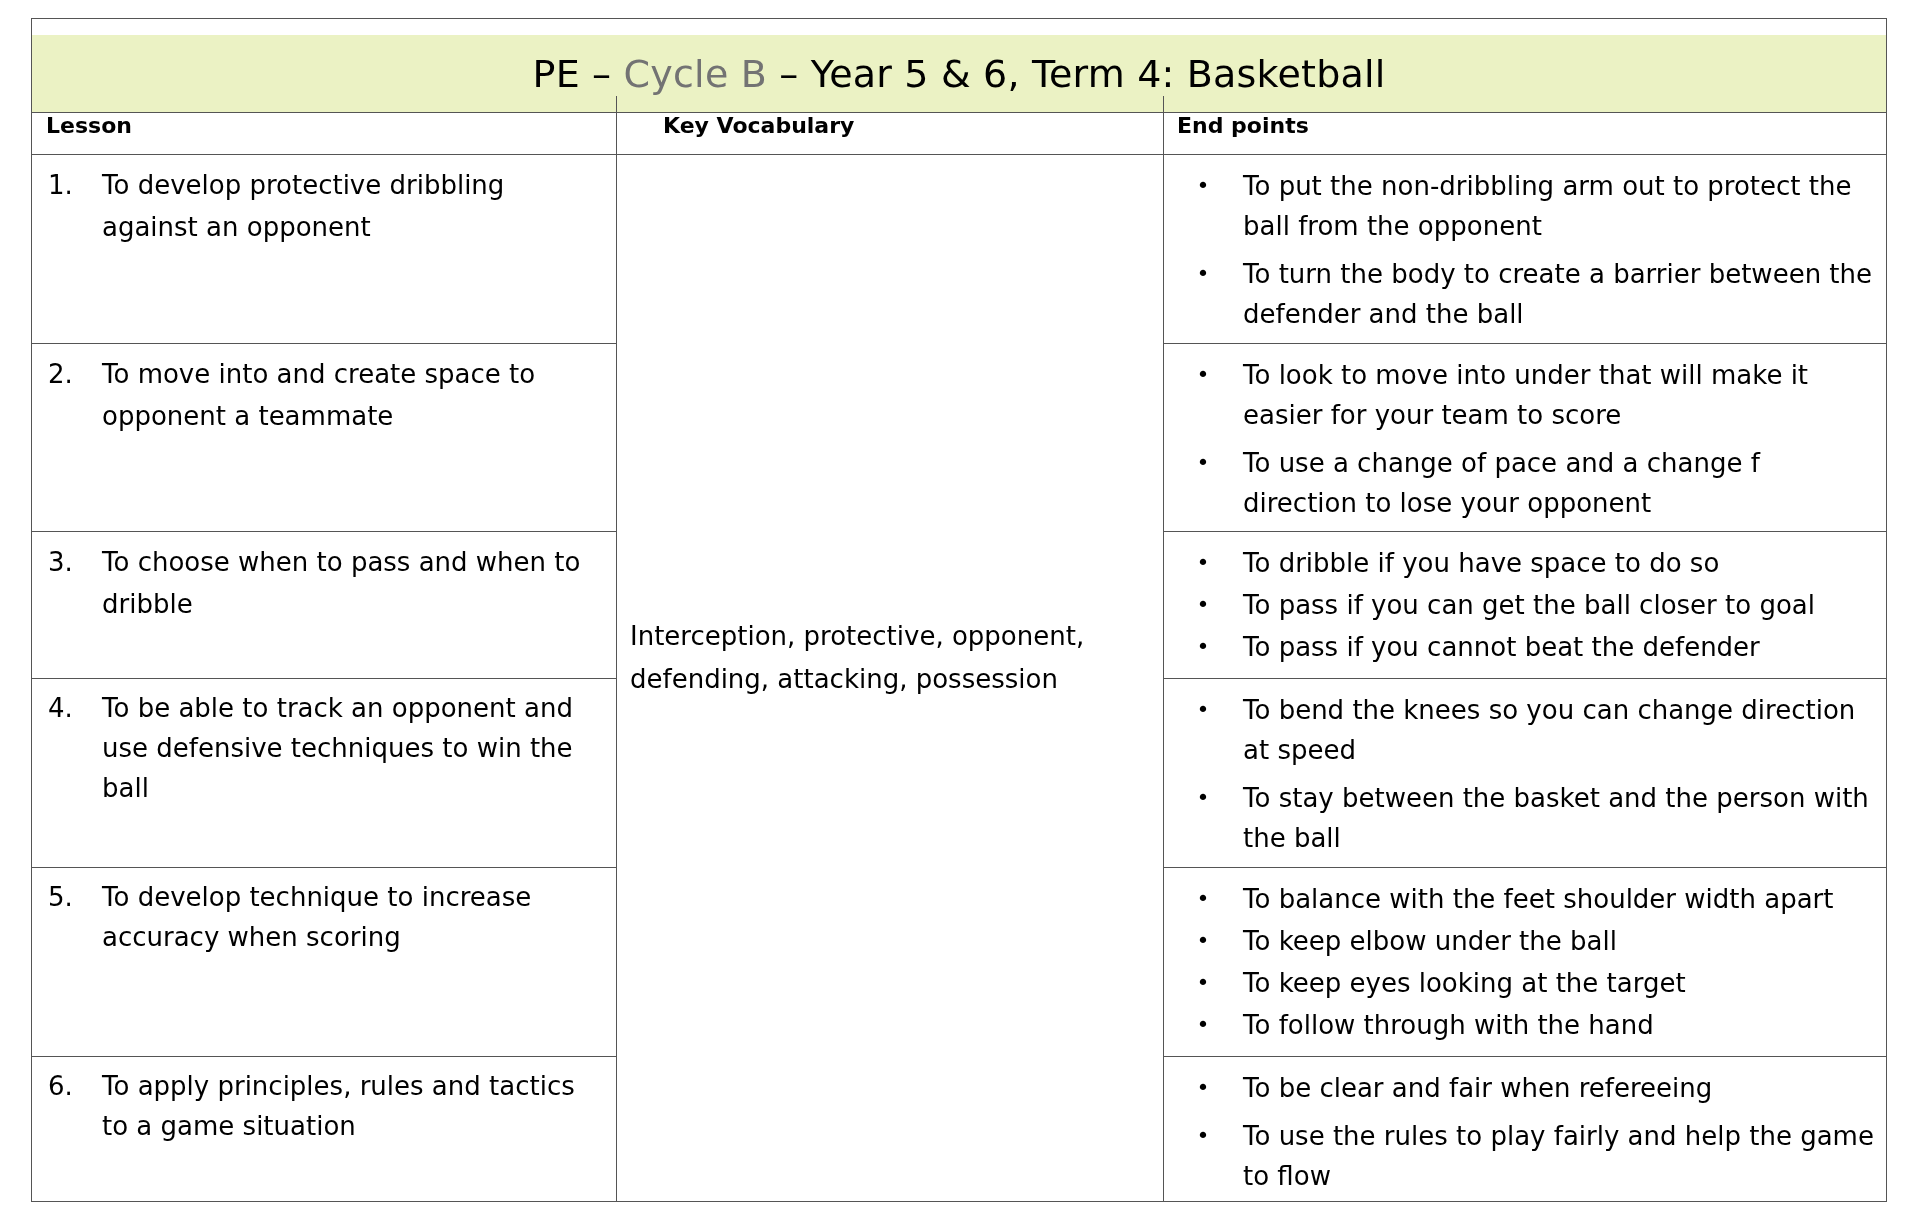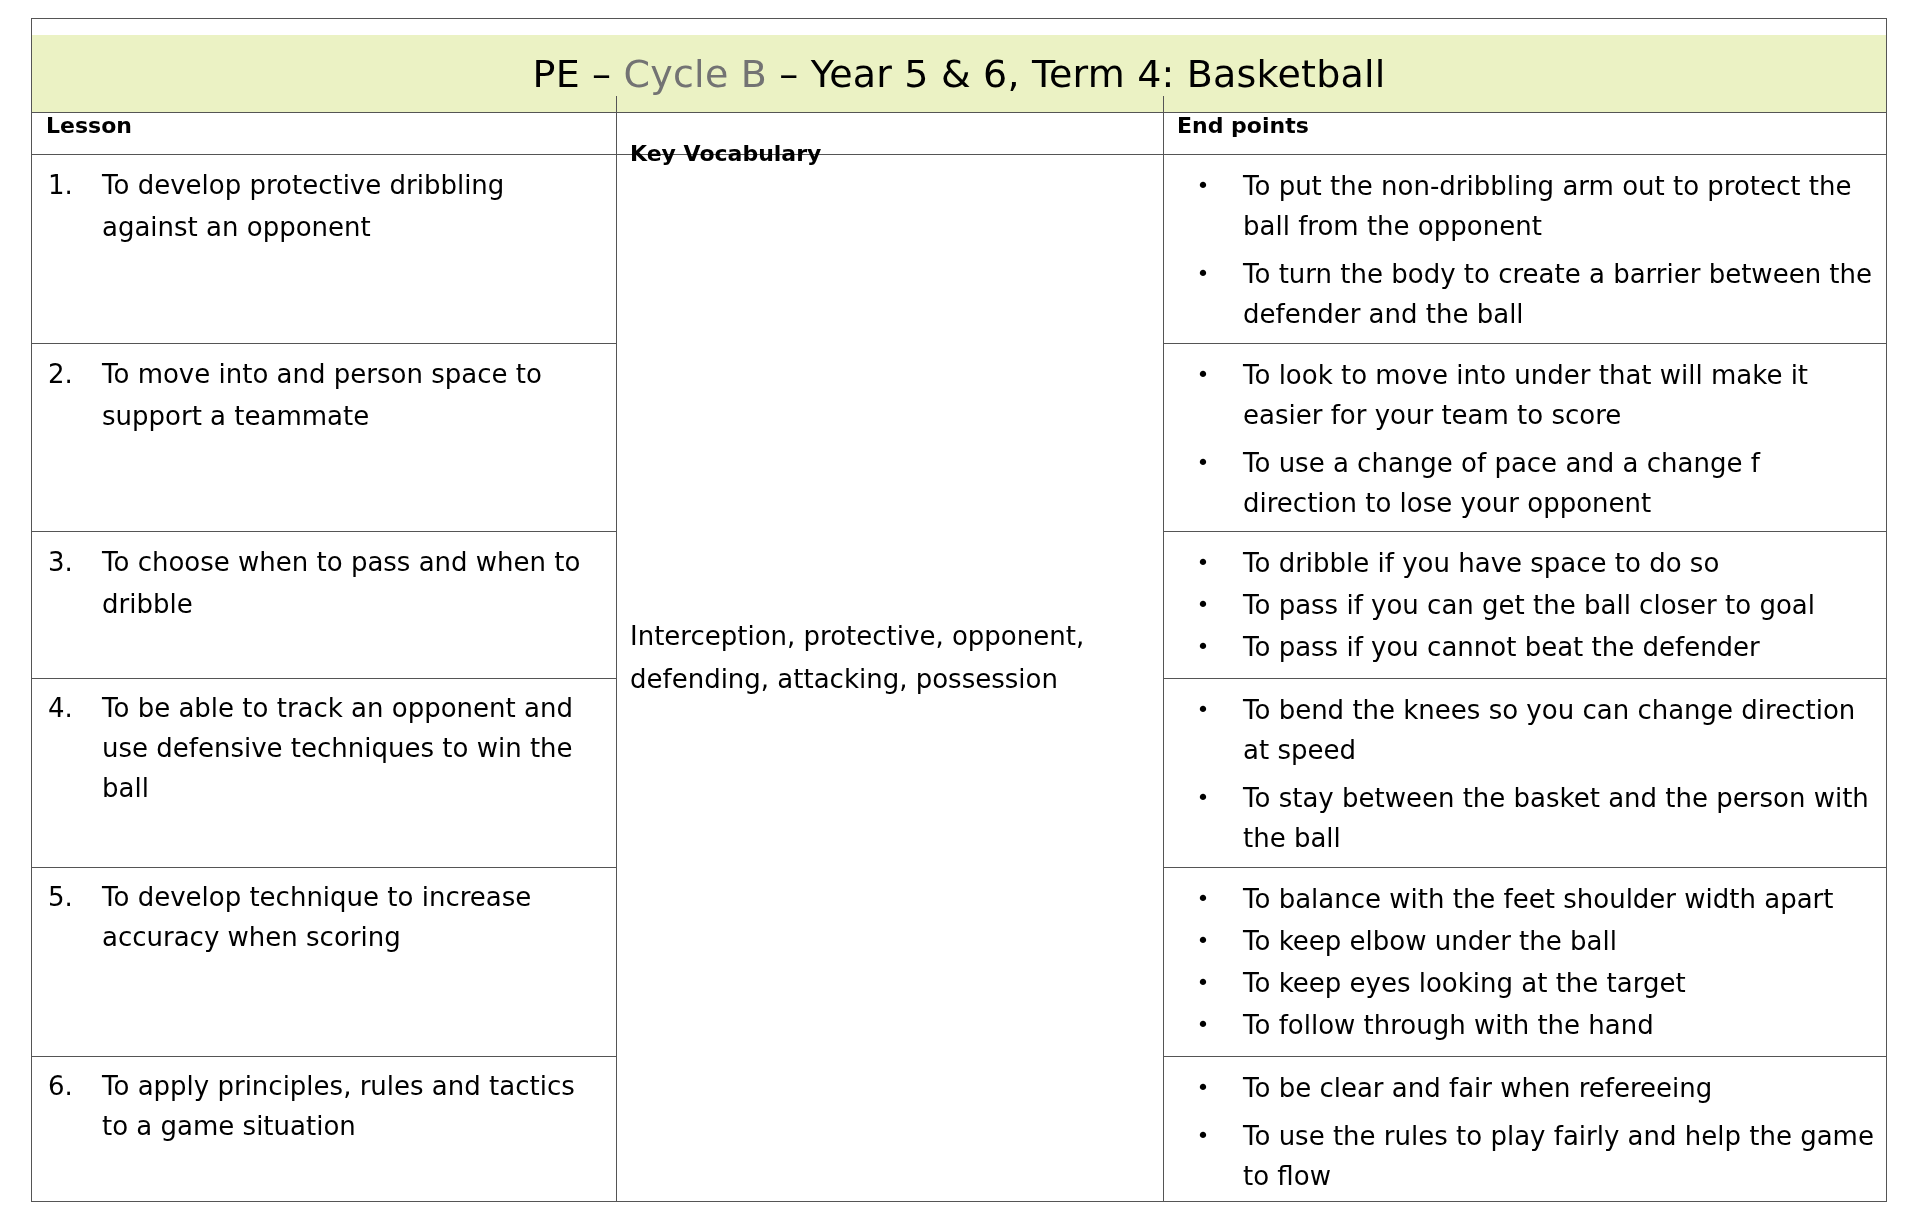--- a/index.html
+++ b/index.html
@@ -69,30 +69,30 @@
     <div class="hline" style="left:0; width:584px; top:435px;"></div>
     <div class="hline" style="left:1131px; right:0; top:435px;"></div>
     <div class="hline" style="left:0; width:584px; top:582px;"></div>
     <div class="hline" style="left:1131px; right:0; top:582px;"></div>
     <div class="hline" style="left:0; width:584px; top:771px;"></div>
     <div class="hline" style="left:1131px; right:0; top:771px;"></div>
     <div class="hline" style="left:0; width:584px; top:960px;"></div>
     <div class="hline" style="left:1131px; right:0; top:960px;"></div>
 
     <div class="col-head" style="left:0; width:584px;">Lesson</div>
-    <div class="col-head" style="left:584px; width:547px;margin-top:28px;">Key Vocabulary</div>
+    <div class="col-head" style="left:617px; width:547px;">Key Vocabulary</div>
     <div class="col-head" style="left:1131px; width:725px;">End points</div>
 
     <div class="lesson-cell" style="top:58px; height:189px;">
       <span class="lesson-num">1.</span>
       <span class="lesson-text">To develop protective dribbling against an opponent</span>
     </div>
     <div class="lesson-cell" style="top:247px; height:188px;">
       <span class="lesson-num">2.</span>
-      <span class="lesson-text">To move into and person space to support a teammate</span>
+      <span class="lesson-text">To move into and create space to opponent a teammate</span>
     </div>
     <div class="lesson-cell" style="top:435px; height:147px;">
       <span class="lesson-num">3.</span>
       <span class="lesson-text">To choose when to pass and when to dribble</span>
     </div>
     <div class="lesson-cell" style="top:582px; height:189px; line-height:40px;">
       <span class="lesson-num">4.</span>
       <span class="lesson-text">To be able to track an opponent and use defensive techniques to win the ball</span>
     </div>
     <div class="lesson-cell" style="top:771px; height:189px; line-height:40px;">

